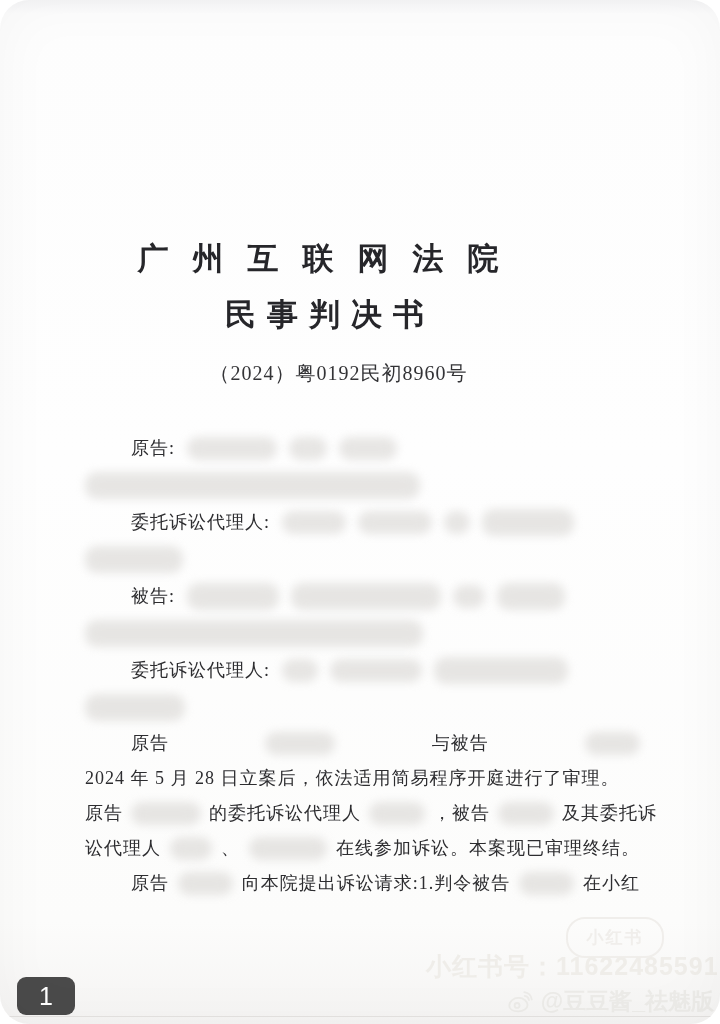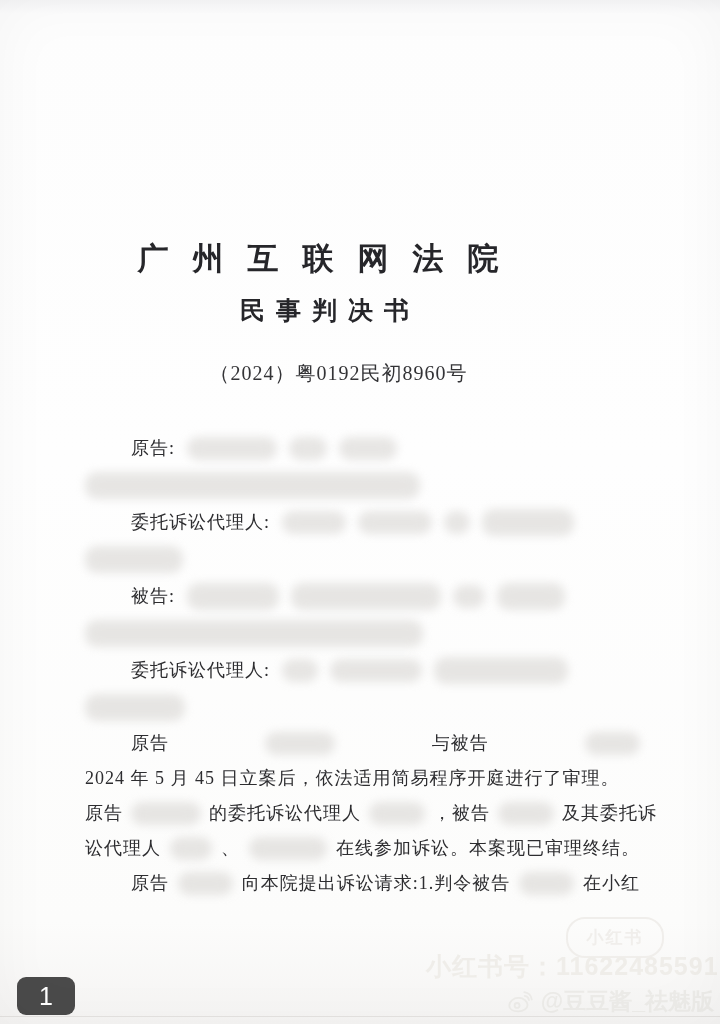--- a/index.html
+++ b/index.html
@@ -1,26 +1,26 @@
 <!DOCTYPE html>
 <html><head>
 <meta charset="utf-8">
 <style>
   html,body{margin:0;padding:0;background:#ffffff;}
   .page{
     position:relative;width:720px;height:1024px;overflow:hidden;
     background:linear-gradient(180deg,#f5f5f6 0px,#fdfdfd 14px,#fefefe 45%,#fcfcfb 90%,#f5f4f3 100%);
-    font-family:"Liberation Serif","DejaVu Serif",serif;color:#2e2e31;
+    font-family:"Liberation Serif","DejaVu Serif",serif;color:#2e2e31;border-radius:29px;
   }
   .page::after{content:"";position:absolute;inset:0;pointer-events:none;
     box-shadow:inset 0 0 60px rgba(0,0,0,0.035);}
   .court-title{position:absolute;top:238px;left:50px;width:560px;text-align:center;
     font-size:31px;font-weight:600;letter-spacing:24px;color:#26262a;}
   .doc-type{position:absolute;top:294px;left:50px;width:560px;text-align:center;
-    font-size:25px;font-weight:600;letter-spacing:11px;color:#26262a;}
+    font-size:31px;font-weight:600;letter-spacing:11px;color:#26262a;}
   .caseno{position:absolute;top:360px;left:85px;width:507px;text-align:center;
     font-size:20px;letter-spacing:1px;color:#333336;}
   .doc-lines{position:absolute;top:430px;left:85px;width:555px;}
   .line{display:flex;align-items:center;gap:12px;}
   .line.party{height:37px;}
   .line.facts{height:35px;}
   .line.indent{padding-left:46px;}
   .line.justify{justify-content:space-between;gap:8px;}
   .txt{font-size:18px;letter-spacing:1px;white-space:pre;line-height:1.2;color:#2d2d30;}
   .blur{display:inline-block;height:23px;border-radius:12px;background:#d9d7d4;
@@ -92,21 +92,21 @@
       <div class="line party">
         <span class="blur tall" style="width: 100px;"></span>
       </div>
       <div class="line facts indent justify">
         <span class="txt">原告</span>
         <span class="blur" style="width: 70px;"></span>
         <span class="txt">与被告</span>
         <span class="blur" style="width: 55px;"></span>
       </div>
       <div class="line facts">
-        <span class="txt">2024 年 5 月 45 日立案后，依法适用简易程序开庭进行了审理。</span>
+        <span class="txt">2024 年 5 月 28 日立案后，依法适用简易程序开庭进行了审理。</span>
       </div>
       <div class="line facts justify">
         <span class="txt">原告</span>
         <span class="blur" style="width: 70px;"></span>
         <span class="txt">的委托诉讼代理人</span>
         <span class="blur" style="width: 56px;"></span>
         <span class="txt">，被告</span>
         <span class="blur" style="width: 56px;"></span>
         <span class="txt">及其委托诉</span>
       </div>

